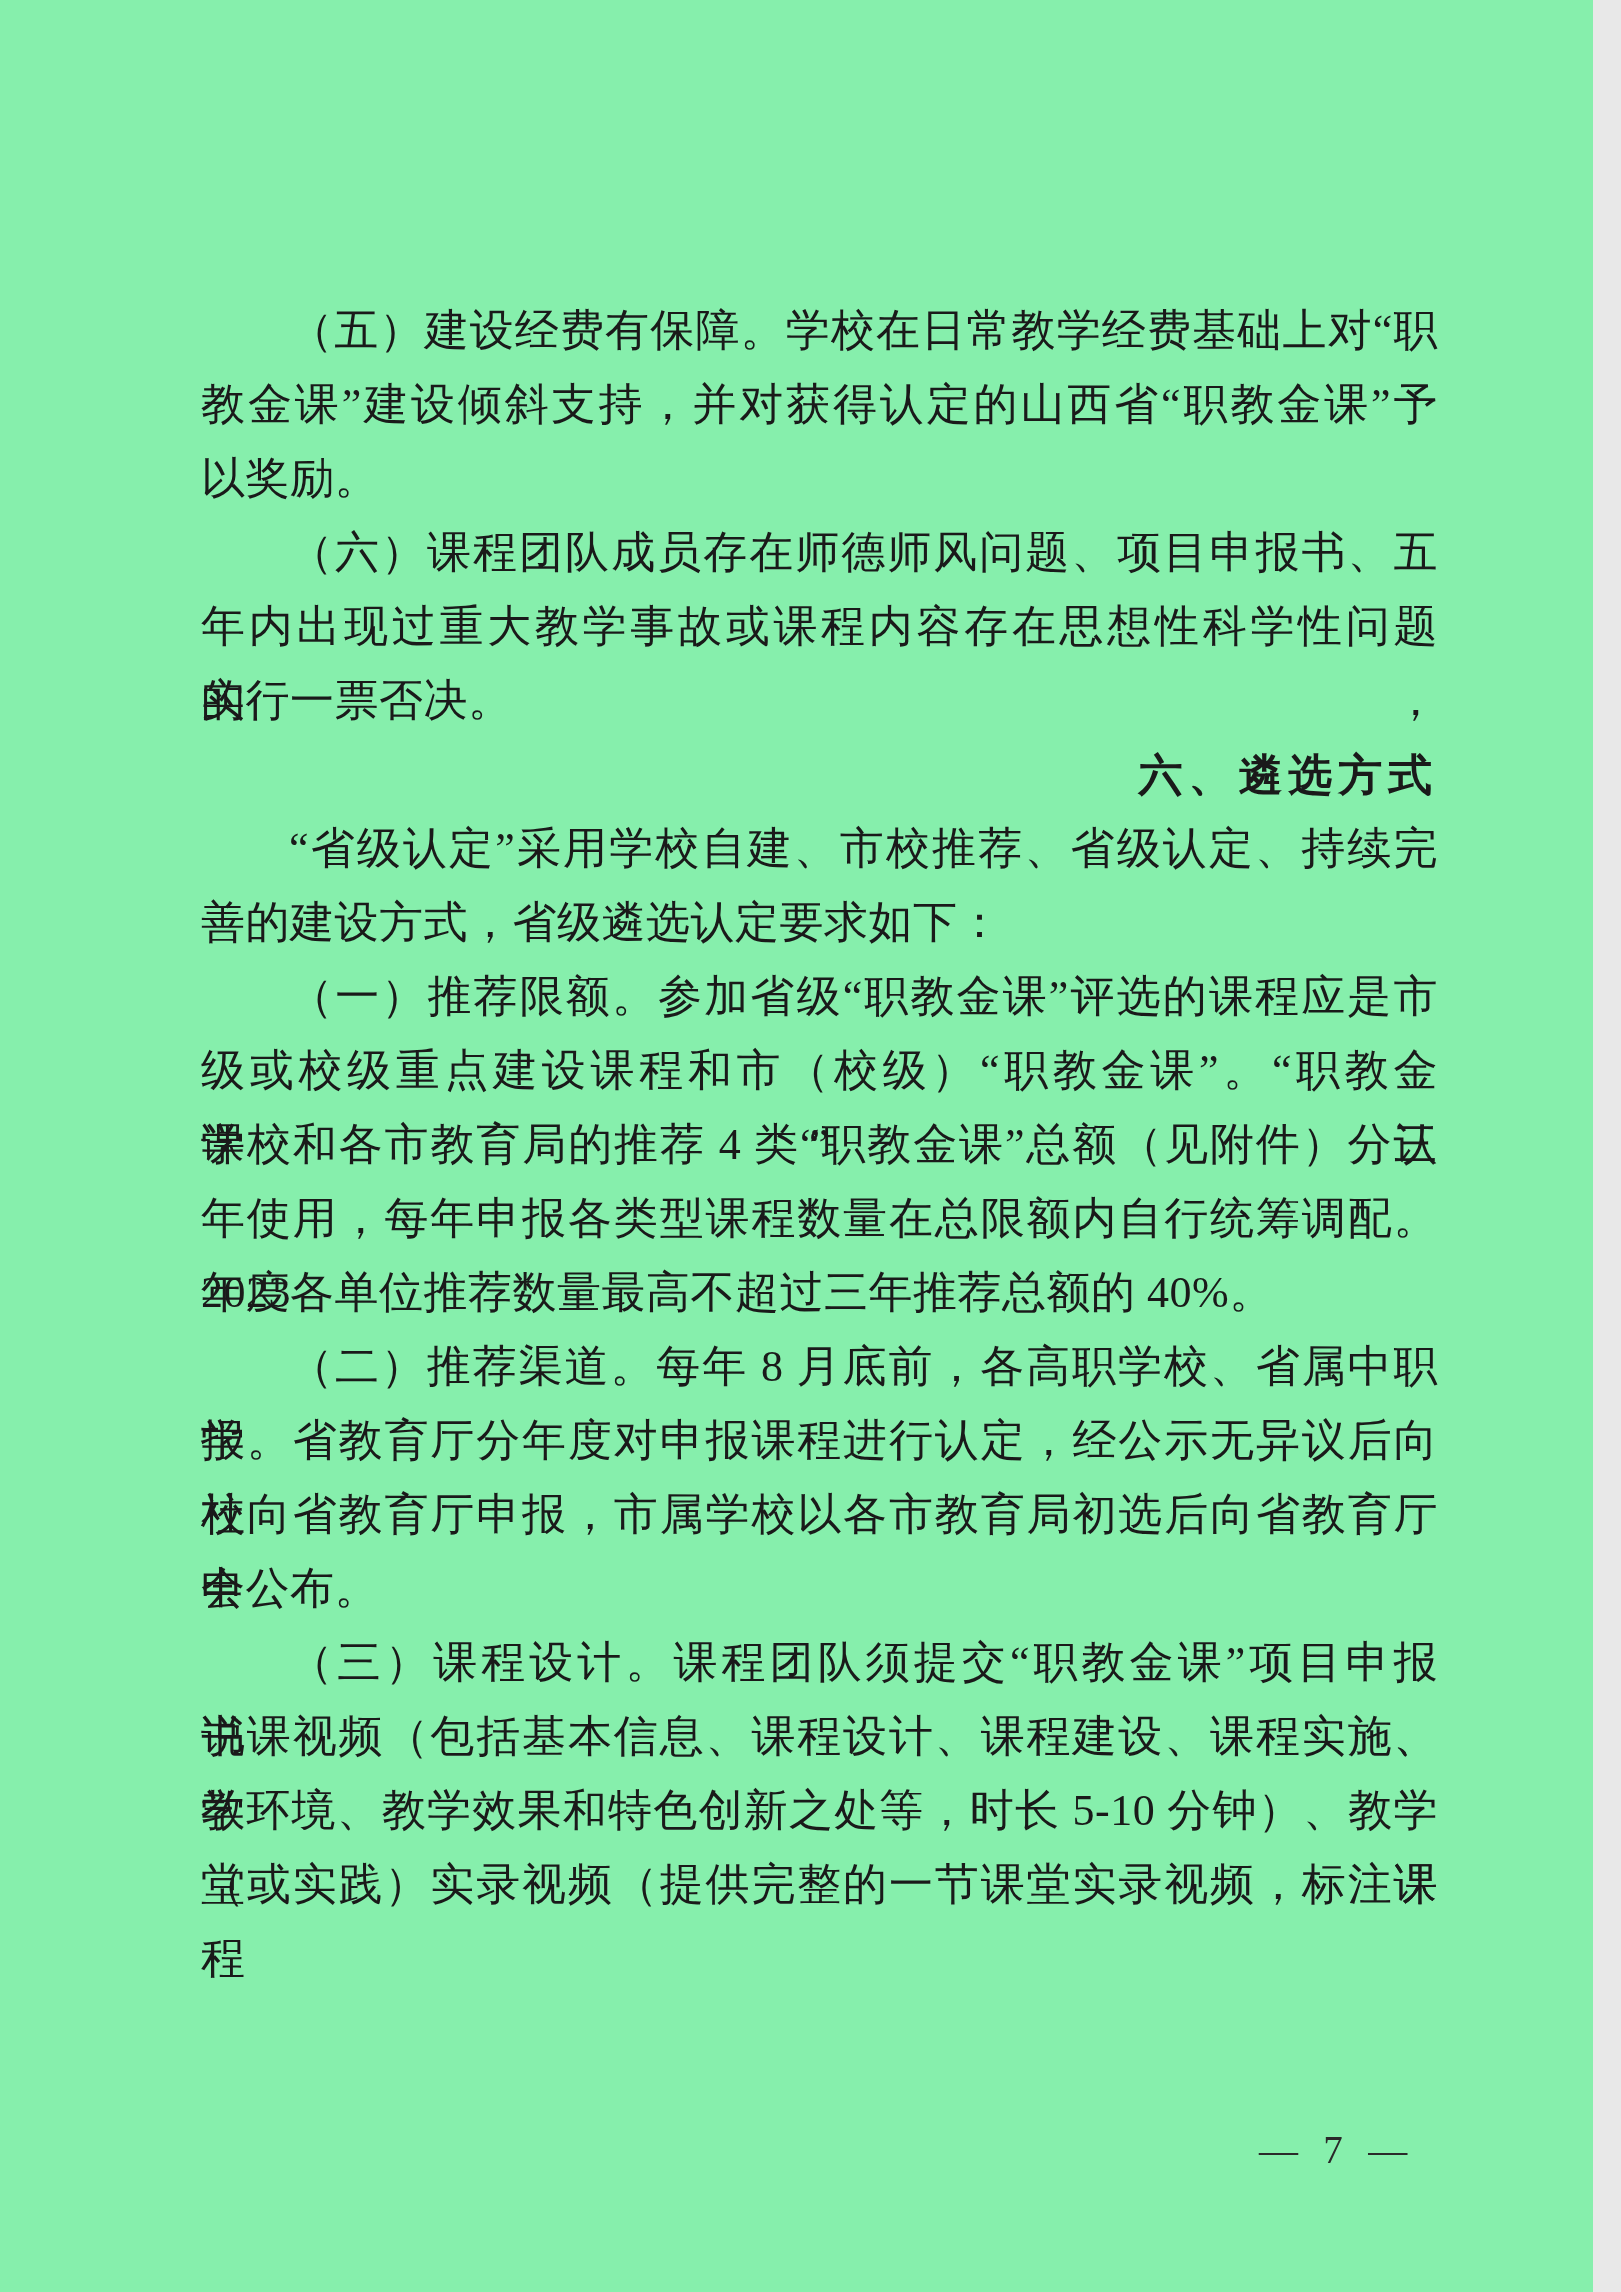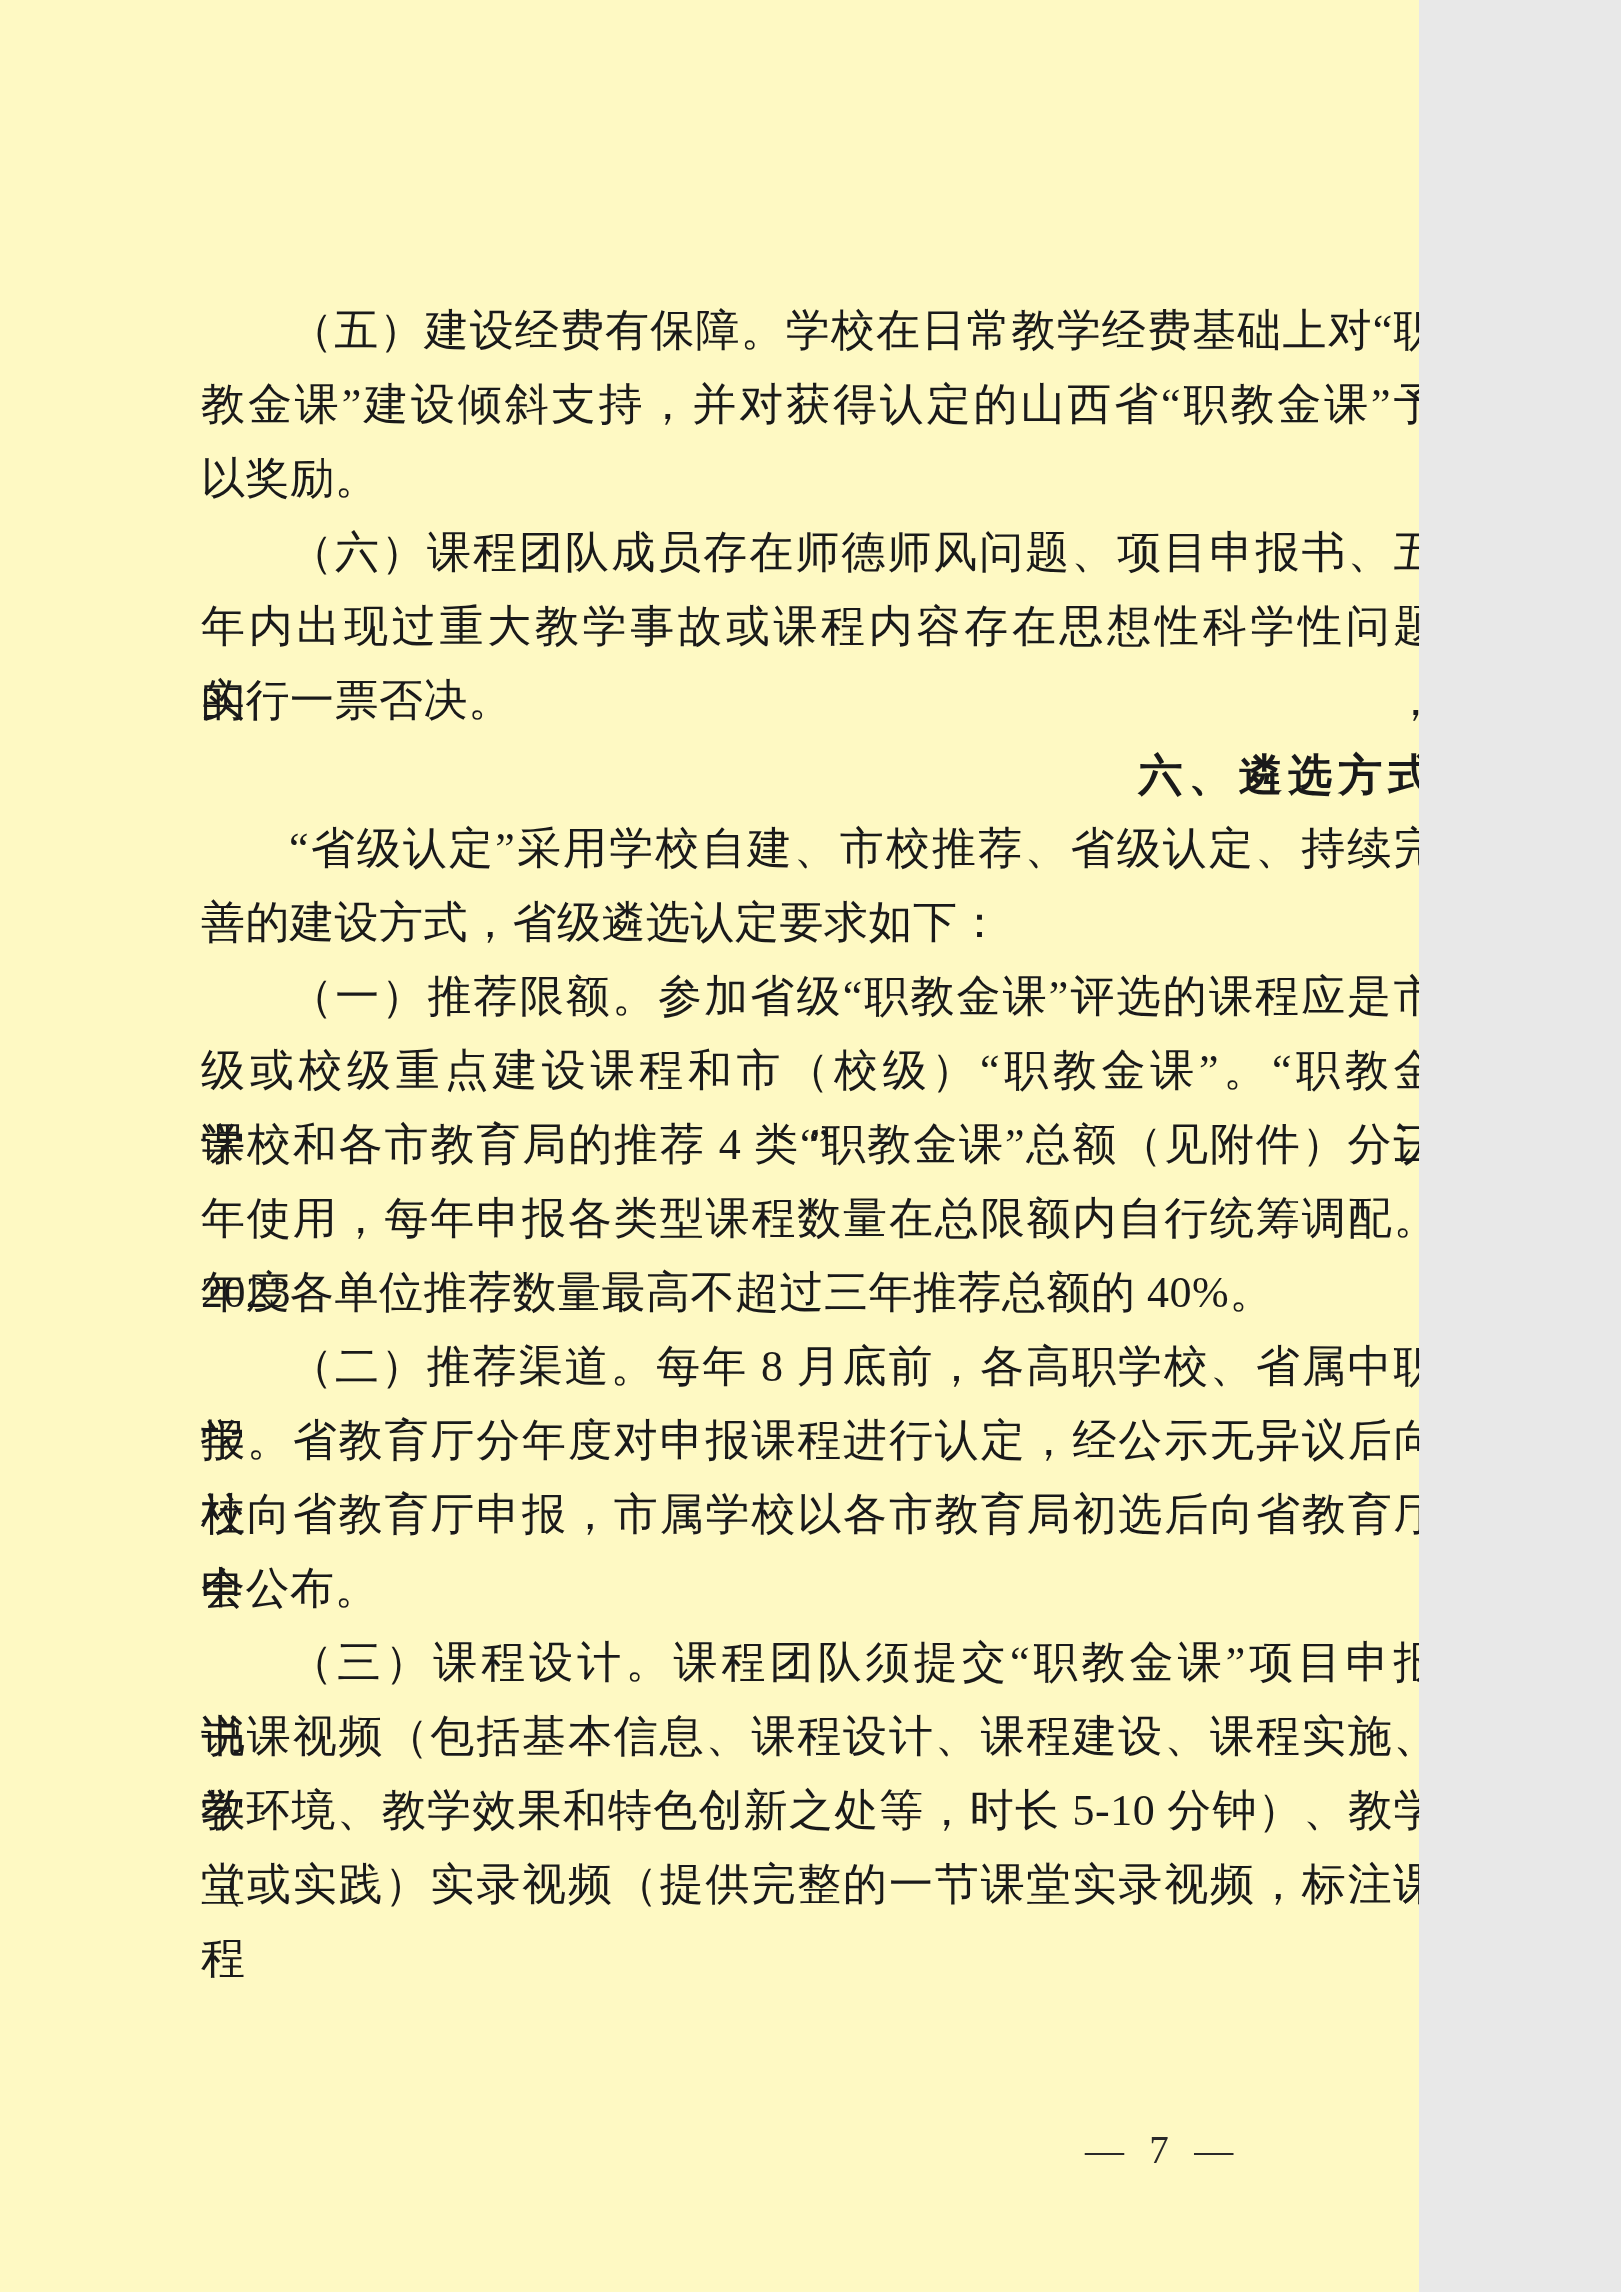--- a/index.html
+++ b/index.html
@@ -2,23 +2,23 @@
 <html><head>
 <meta charset="utf-8">
 <style>
   * { margin: 0; padding: 0; box-sizing: border-box; }
   html, body {
     background: #e8e8e8;
     font-family: "Liberation Serif", "DejaVu Serif", serif;
   }
   .page {
     position: relative;
-    width: 1419px;
+    width: 1593px;
     height: 2293px;
-    background: #fef9c3;
+    background: #86efac;
     color: #161616;
     overflow: hidden;
   }
   .text-block {
     position: absolute;
     left: 201px;
     top: 294px;
     width: 1237px;
   }
   .line {

